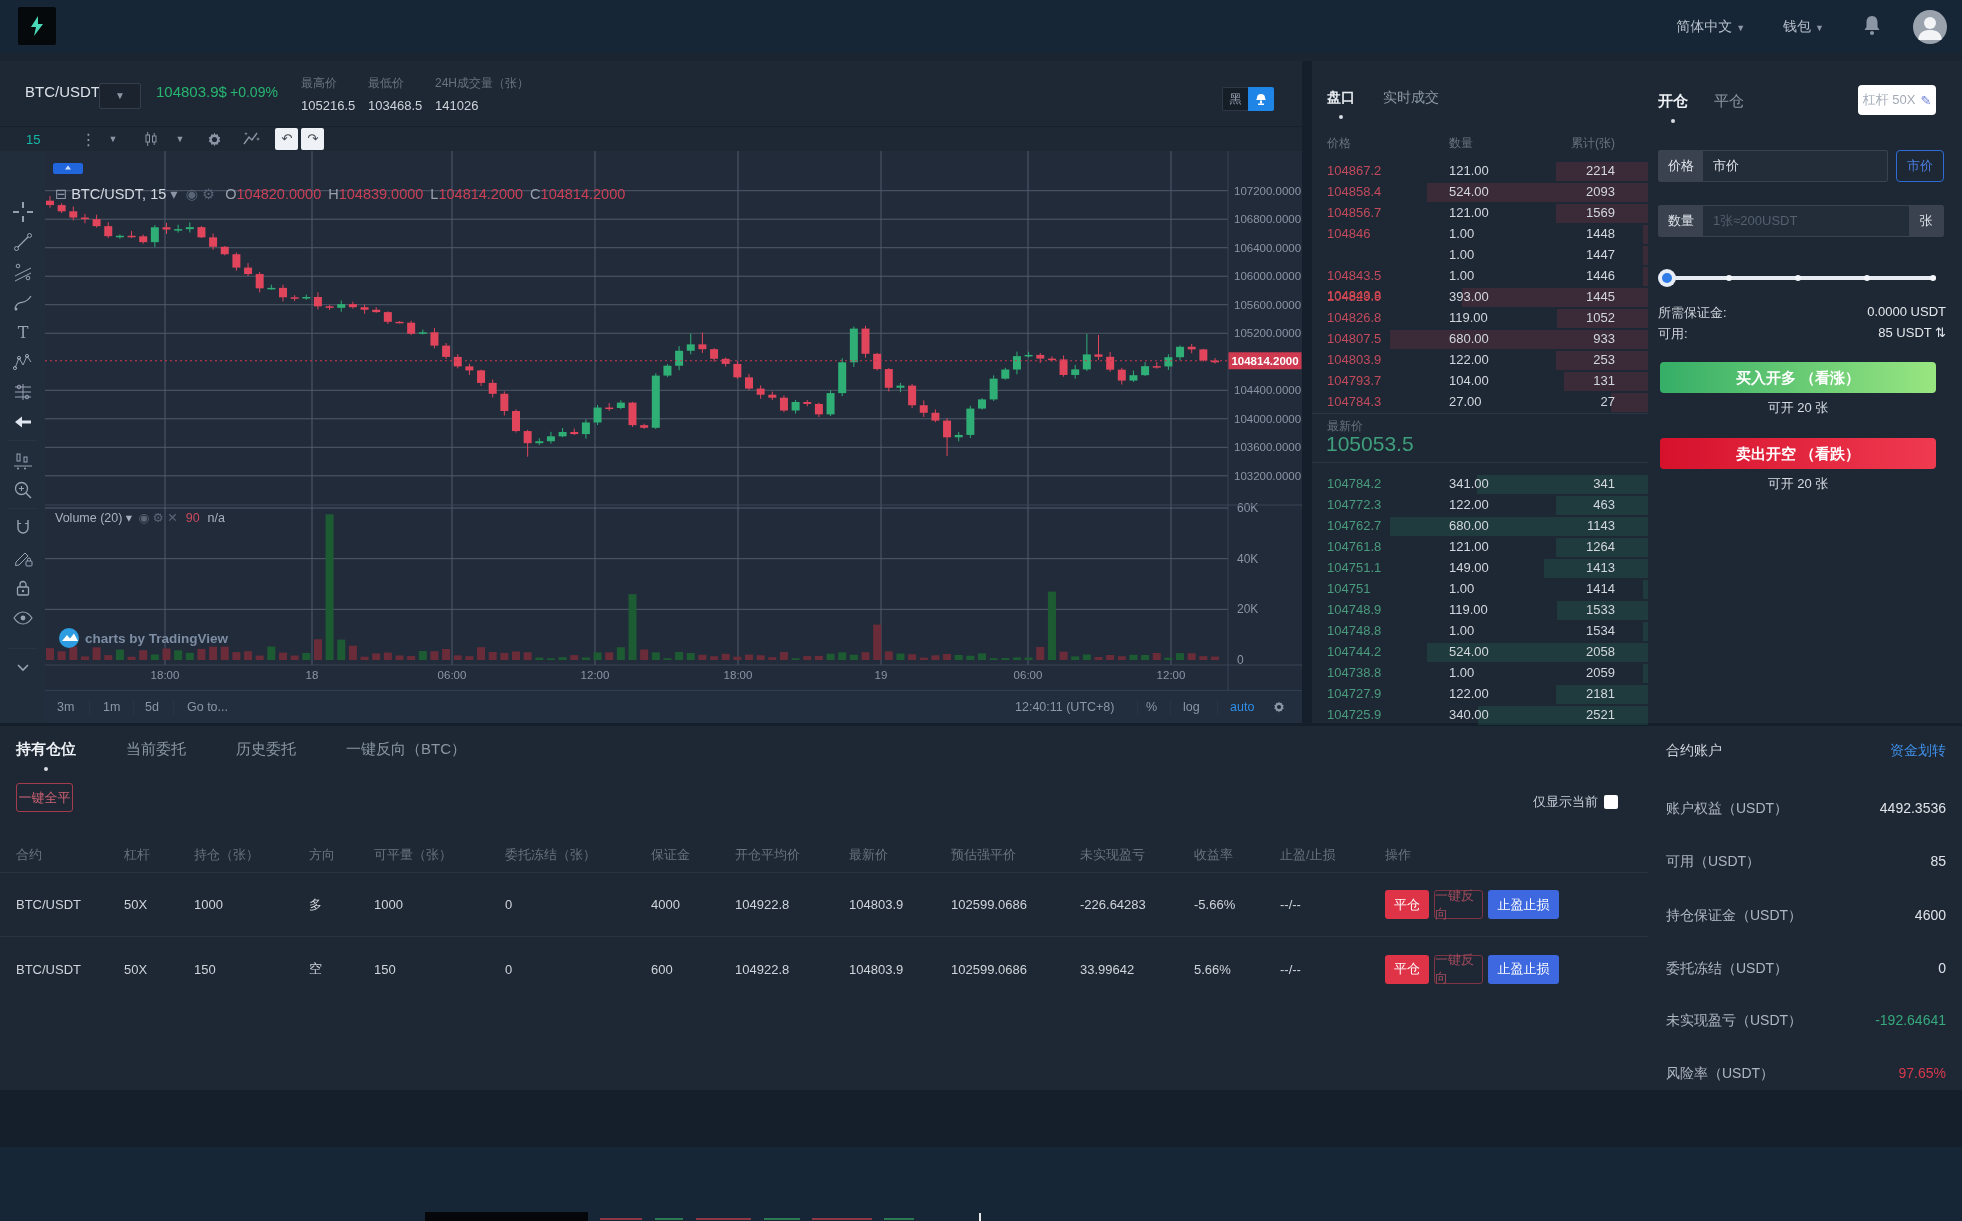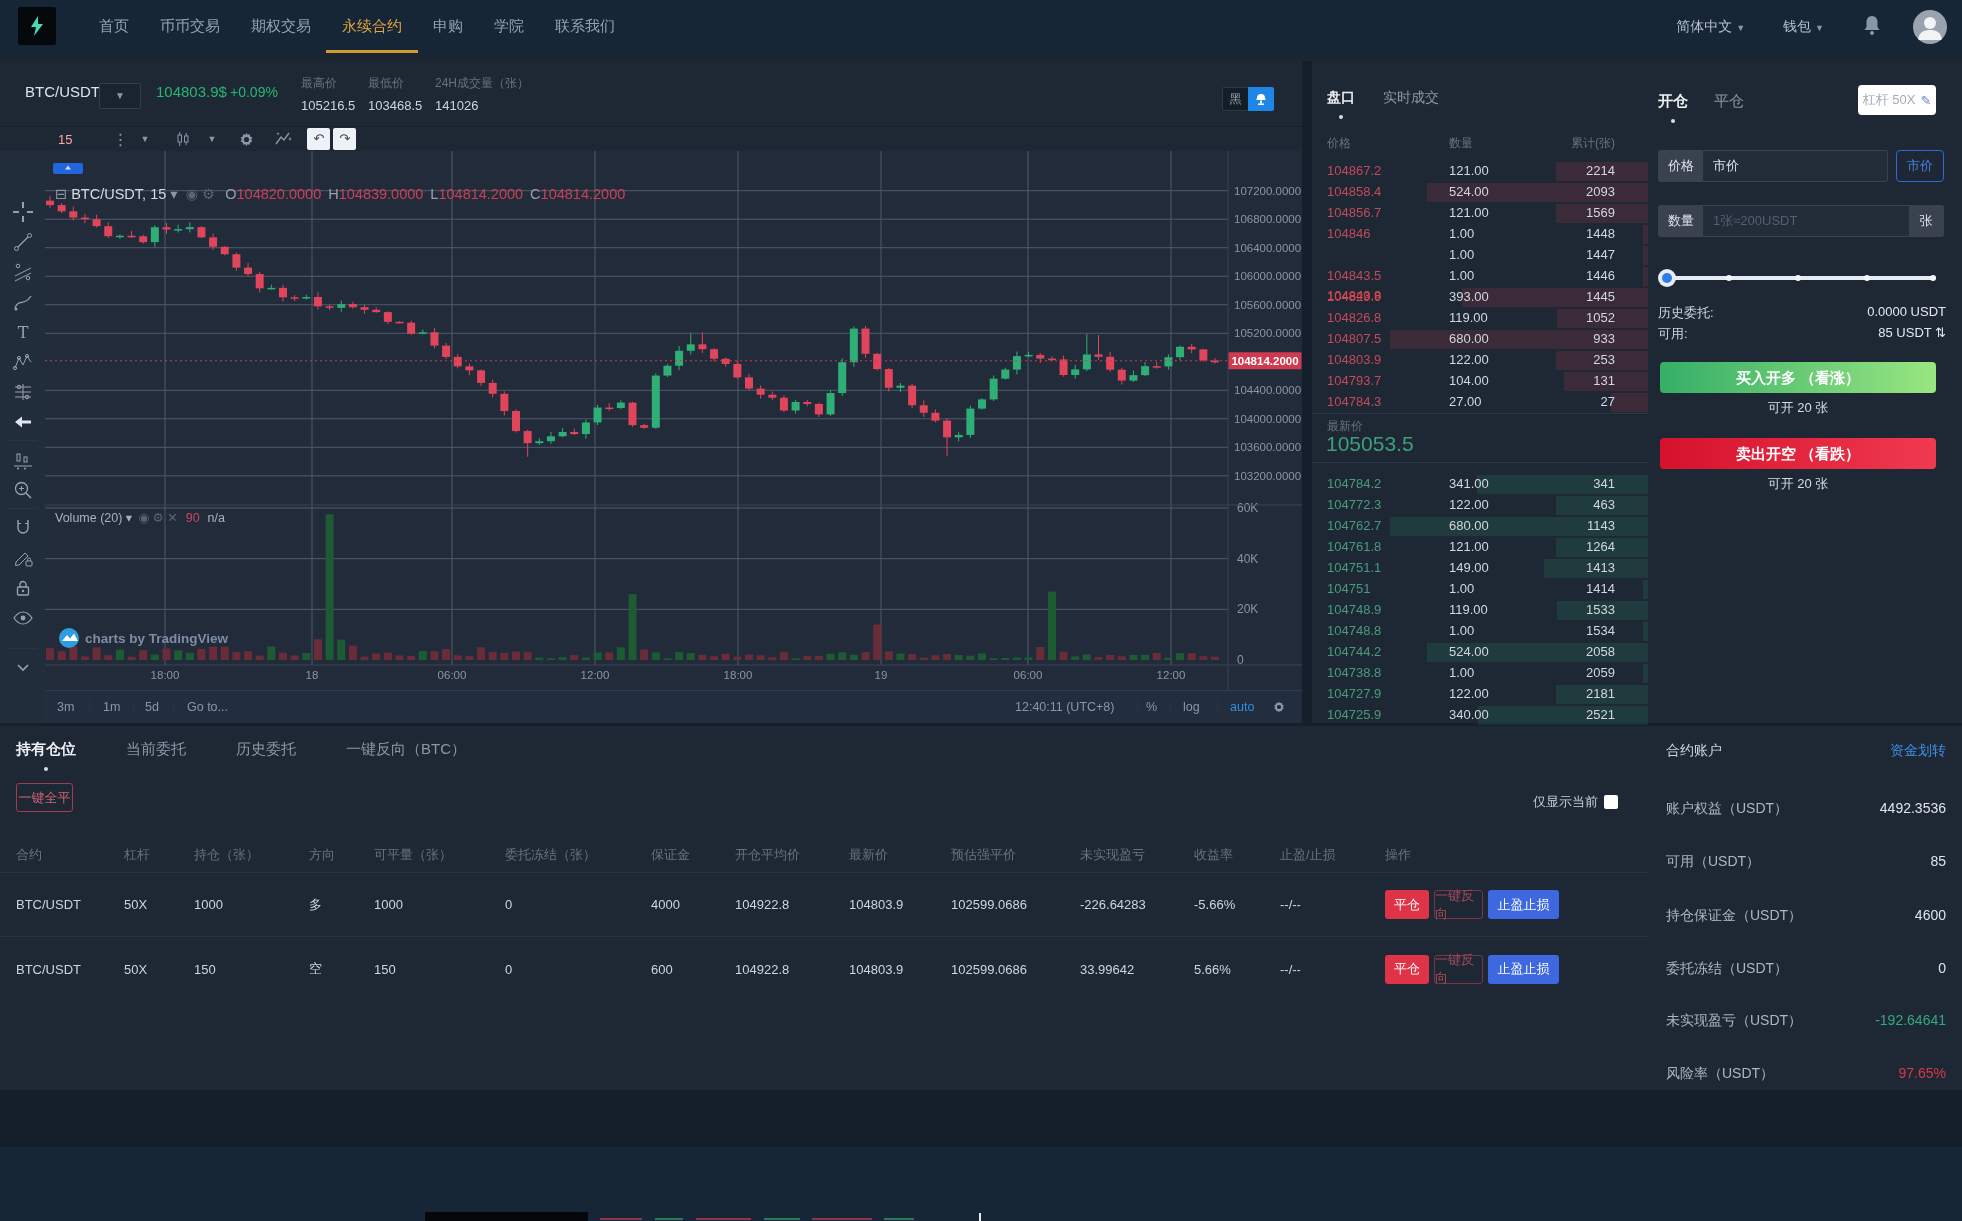--- a/index.html
+++ b/index.html
@@ -118,29 +118,20 @@
 </style>
 </head>
 <body>
 
 <div id="nav">
   <div id="logo">
     <svg width="24" height="24" viewBox="0 0 24 24">
       <path d="M13 2 L6 13 h5 l-2 9 l9 -12 h-5 z" fill="#4ad9b8"></path>
     </svg>
   </div>
-  <div id="nav-menu">
-      <div class="nav-item">首页</div>
-      <div class="nav-item">币币交易</div>
-      <div class="nav-item">期权交易</div>
-      <div class="nav-item active">永续合约</div>
-      <div class="nav-item">申购</div>
-      <div class="nav-item">学院</div>
-      <div class="nav-item">联系我们</div>
-    </div>
   <div id="nav-right">
     <div class="nav-drop"><span>简体中文</span><span class="caret">▼</span></div>
     <div class="nav-drop"><span>钱包</span><span class="caret">▼</span></div>
     <div id="bell">
       <svg width="20" height="22" viewBox="0 0 20 22">
         <path d="M10 2 C6.5 2 4.5 4.8 4.5 8 v5 l-2 3 h15 l-2-3 V8 C15.5 4.8 13.5 2 10 2 z" fill="#8b96a5"></path>
         <circle cx="10" cy="19" r="2" fill="#8b96a5"></circle>
       </svg>
     </div>
     <div id="avatar">
@@ -175,21 +166,21 @@
       <div id="theme-lamp">
         <svg width="14" height="14" viewBox="0 0 14 14">
             <path d="M3 6 a4 4 0 0 1 8 0 l0.8 2 H2.2 z" fill="#fff"></path>
             <rect x="6" y="8.5" width="2" height="3" fill="#fff"></rect>
             <rect x="4" y="11.5" width="6" height="1.5" fill="#fff"></rect>
           </svg>
       </div>
     </div>
   </div>
   <div id="tv-toolbar">
-    <span class="tvi" style="margin-left:58px;font-size:13px;color:#fca5a5">15</span>
+    <span class="tvi" style="margin-left:26px;font-size:13px;color:#14b8a6">15</span>
     <span class="tvi" style="margin-left:40px">⋮</span>
     <span class="tvi" style="margin-left:12px;font-size:9px">▼</span>
     <span class="tvi" style="margin-left:26px">
       <svg width="16" height="16" viewBox="0 0 16 16">
           <rect x="3" y="4" width="3.5" height="7" fill="none" stroke="#8b95a5"></rect>
           <line x1="4.7" y1="1" x2="4.7" y2="4" stroke="#8b95a5"></line>
           <line x1="4.7" y1="11" x2="4.7" y2="15" stroke="#8b95a5"></line>
           <rect x="9.5" y="5" width="3.5" height="6" fill="none" stroke="#8b95a5"></rect>
           <line x1="11.2" y1="2" x2="11.2" y2="5" stroke="#8b95a5"></line>
           <line x1="11.2" y1="11" x2="11.2" y2="14" stroke="#8b95a5"></line>
@@ -899,21 +890,21 @@
     <div class="inp-suffix">张</div>
   </div>
   <div id="slider">
     <span class="sl-dot" style="left:66px"></span>
     <span class="sl-dot" style="left:135px"></span>
     <span class="sl-dot" style="left:204px"></span>
     <span class="sl-dot" style="right:0px"></span>
     <span id="sl-thumb"></span>
   </div>
   <div class="kv" style="top:243px">
-    <span class="k">历史委托:</span>
+    <span class="k">所需保证金:</span>
       <span class="v">0.0000 USDT</span>
   </div>
   <div class="kv" style="top:264px">
     <span class="k">可用:</span>
       <span class="v">85 USDT ⇅</span>
   </div>
   <div id="buy-btn">买入开多 （看涨）</div>
   <div class="can-open" style="top:338px">可开 20 张</div>
   <div id="sell-btn">卖出开空 （看跌）</div>
   <div class="can-open" style="top:414px">可开 20 张</div>

